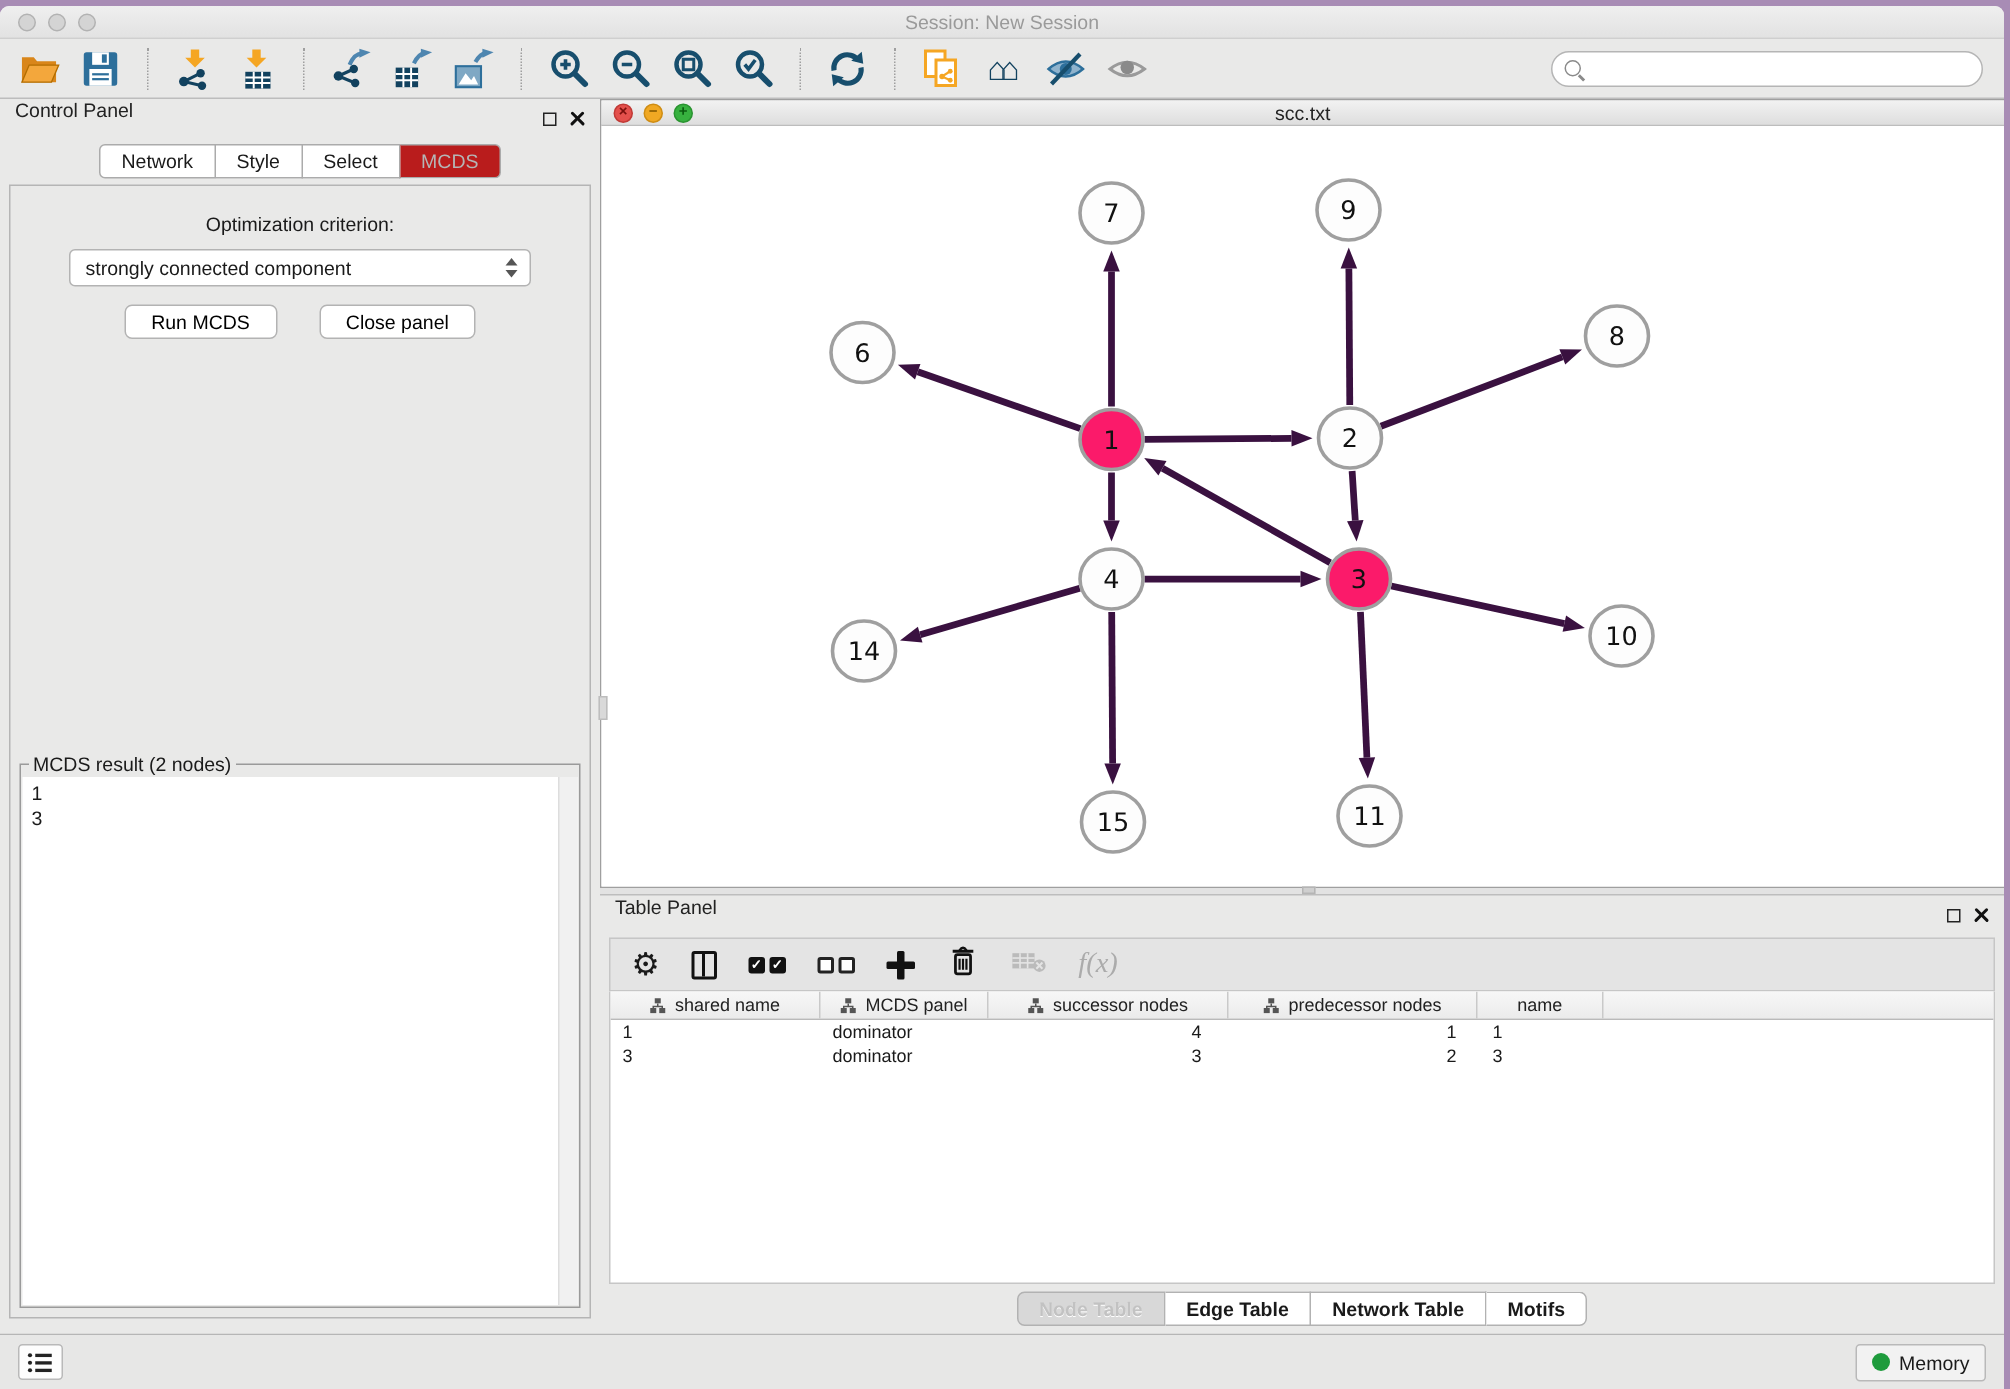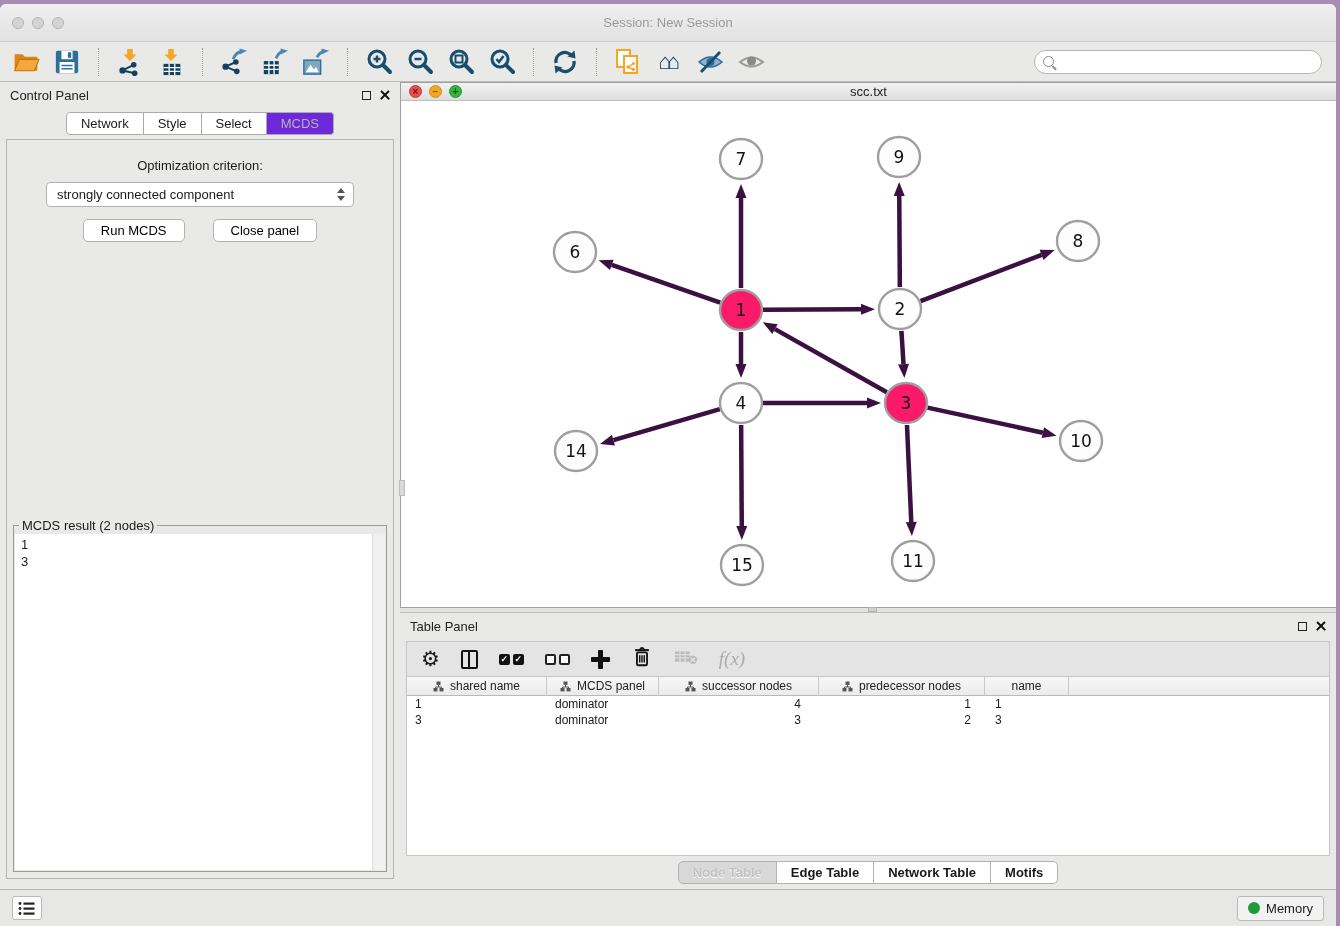--- a/index.html
+++ b/index.html
@@ -4,21 +4,21 @@
 <style>
   * { margin:0; padding:0; box-sizing:border-box; }
   html,body { width:1340px; height:926px; overflow:hidden; }
   body { background:#a88cb5; font-family:"Liberation Sans", sans-serif; color:#1a1a1a; }
 
   .app { position:absolute; top:4px; left:0; width:1336px; height:922px;
          background:#e9e9e8; border-radius:6px 6px 0 0; overflow:hidden;
          display:flex; flex-direction:column; }
 
   
-  .titlebar { height:38px; background:linear-gradient(#efefef,#e2e2e2); border-bottom:1px solid #cfcfcf;
+  .titlebar { height:22px; background:linear-gradient(#efefef,#e2e2e2); border-bottom:1px solid #cfcfcf;
               display:flex; align-items:center; position:relative; flex:0 0 auto; }
   .lights { display:flex; gap:8px; margin-left:12px; }
   .light-gray { width:12px; height:12px; border-radius:50%; background:#d4d4d4; border:1px solid #b2b2b2; }
   .app-title { position:absolute; left:0; right:0; text-align:center; font-size:13px; color:#9a9a9a; }
 
   
   .toolbar { height:40px; background:#e9e9e8; border-bottom:1px solid #bdbdbd;
              display:flex; align-items:center; padding:0 10px; gap:9px; flex:0 0 auto; }
   .tbtn { width:32px; height:32px; display:flex; align-items:center; justify-content:center; }
   .sep { width:1px; height:28px; border-left:1px dotted #9f9f9f; margin:0 6px; }
@@ -28,33 +28,33 @@
   .searchbox input { border:none; outline:none; flex:1; height:18px; font-size:12px; background:transparent; }
   .mag-mini { width:11px; height:11px; border:1.5px solid #8a8a8a; border-radius:50%; position:relative; margin-right:5px; flex:0 0 auto;}
   .mag-mini::after { content:""; position:absolute; width:5px; height:1.5px; background:#8a8a8a;
                      bottom:-2px; right:-4px; transform:rotate(45deg); }
 
   
   .content { flex:1; display:flex; position:relative; }
 
   
   .left { width:400px; flex:0 0 auto; display:flex; flex-direction:column; background:#e9e9e8; }
-  .panel-head { height:26px; display:flex; align-items:center; padding:0 10px; font-size:13px; color:#222; flex:0 0 auto;}
+  .panel-head { height:26px; display:flex; padding:0 10px; font-size:13px; color:#222; flex:0 0 auto;}
   .winctl { margin-left:auto; display:flex; align-items:center; gap:9px; }
   .flo { width:9px; height:9px; border:1.5px solid #222; }
   .xicon { position:relative; width:10px; height:10px; }
   .xicon::before,.xicon::after { content:""; position:absolute; left:-1px; top:4px; width:12px; height:2.4px;
                                  background:#111; border-radius:1px; }
   .xicon::before { transform:rotate(45deg);} .xicon::after { transform:rotate(-45deg);}
 
   .cp-tabs { display:flex; justify-content:center; margin:4px 0 2px; flex:0 0 auto; }
   .tab { font-size:13px; padding:3px 14px; background:#fff; border:1px solid #ababab; border-left:none; cursor:default; }
   .tab:first-child { border-left:1px solid #ababab; border-radius:4px 0 0 4px; }
   .tab:last-child { border-radius:0 4px 4px 0; }
-  .tab.active { background:#6d28d9; color:#b5b5b5; }
+  .tab.active { background:#b91c1c; color:#b5b5b5; }
 
   .cp-box { flex:1; margin:2px 6px 10px 6px; border:1px solid #b5b5b5; display:flex; flex-direction:column;justify-content:space-between; }
   .opt-label { text-align:center; margin-top:18px; font-size:13px; }
   .selectbox { margin:9px auto 0; width:308px; height:25px; background:#fff; border:1px solid #b3b3b3;
                border-radius:4px; display:flex; align-items:center; padding:0 8px 0 10px; font-size:13px; }
   .stepper { margin-left:auto; display:flex; flex-direction:column; gap:3px; }
   .tri-up { width:0; height:0; border-left:4px solid transparent; border-right:4px solid transparent; border-bottom:5px solid #555; }
   .tri-dn { width:0; height:0; border-left:4px solid transparent; border-right:4px solid transparent; border-top:5px solid #555; }
   .btn-row { display:flex; justify-content:center; gap:28px; margin-top:12px; }
   .mbtn { height:23px; padding:0 17px; background:#fff; border:1px solid #b3b3b3; border-radius:5px;

